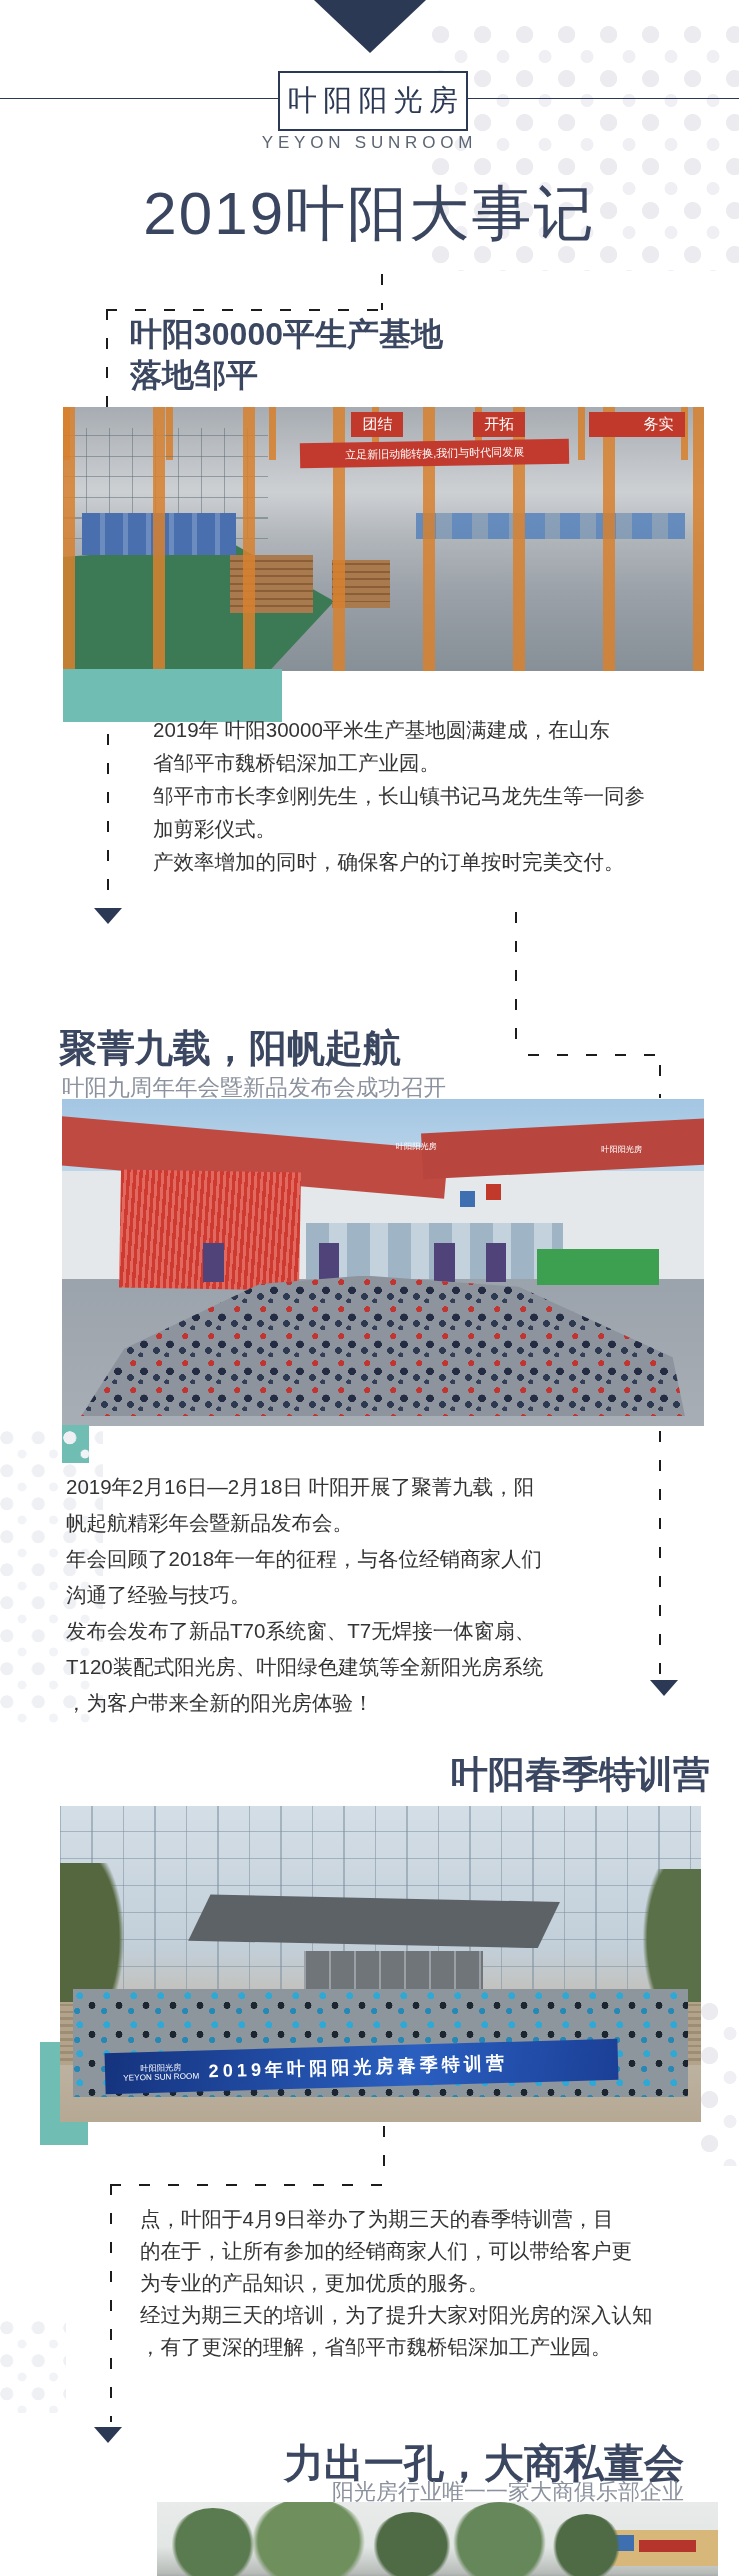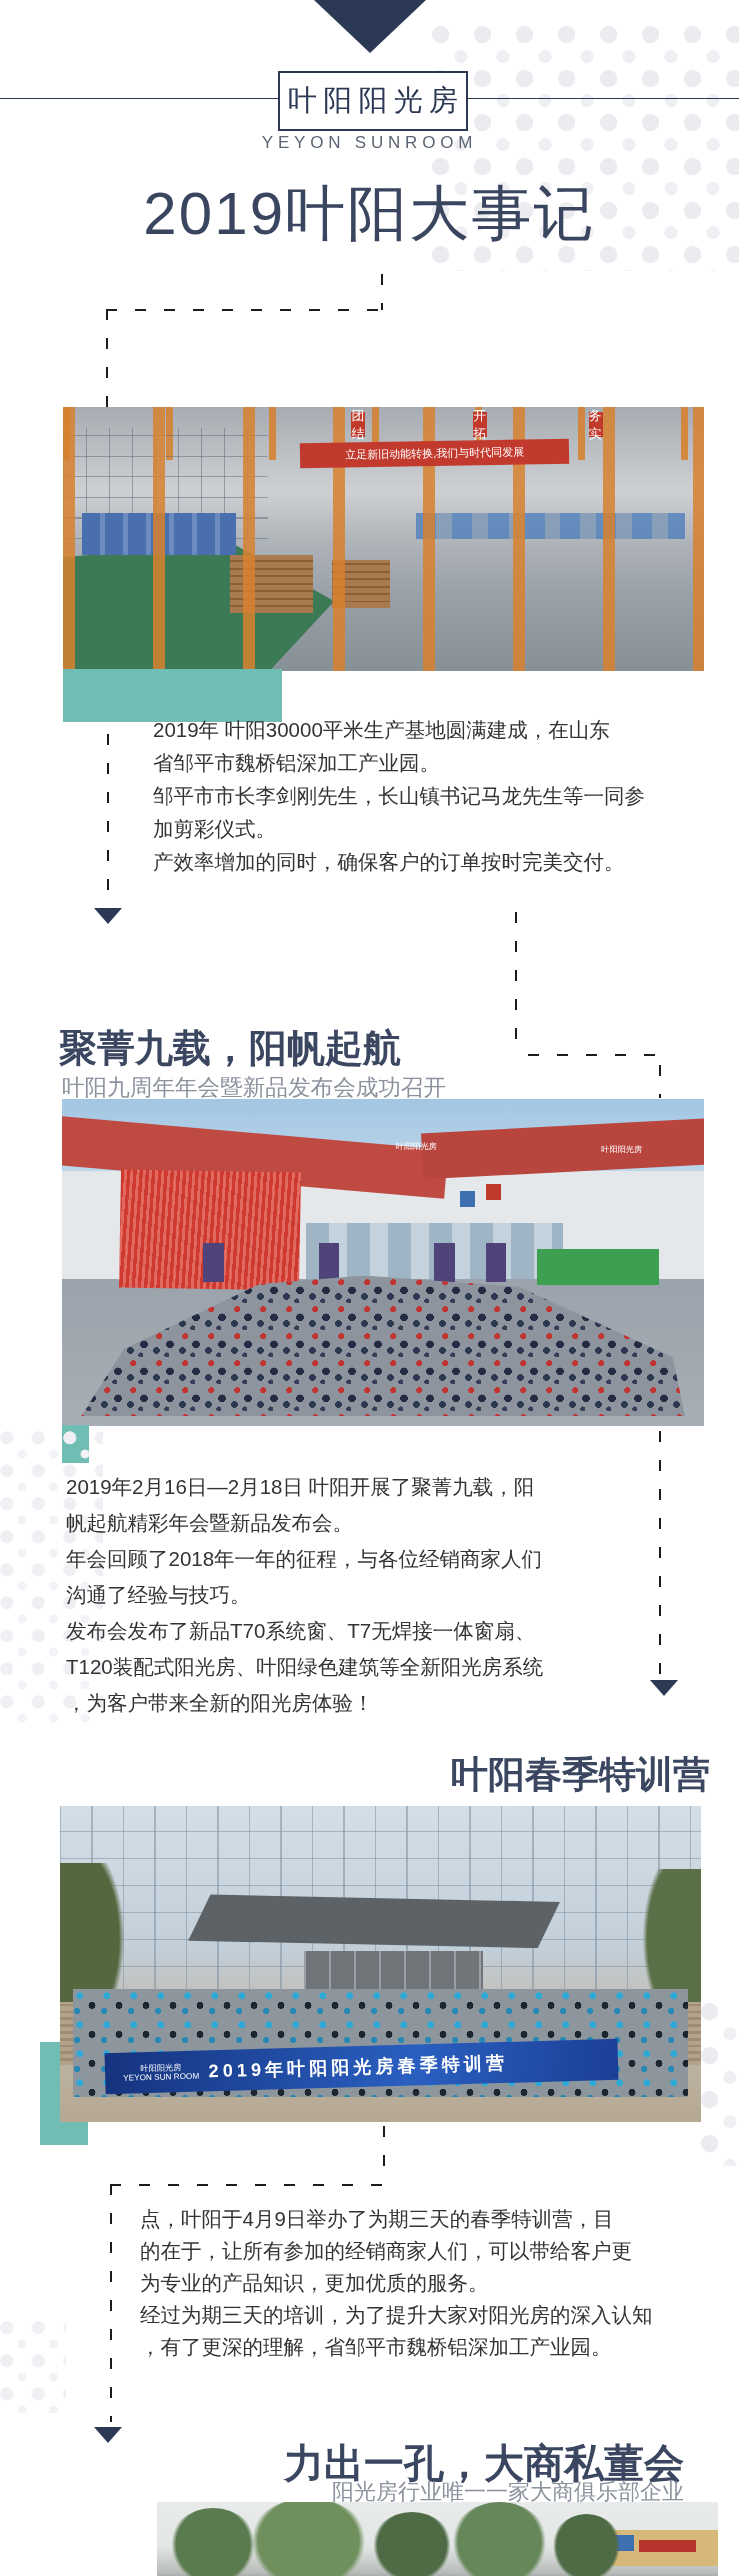--- a/index.html
+++ b/index.html
@@ -51,21 +51,21 @@
       background-image:repeating-linear-gradient(90deg,#d8812e 0 12.3px,rgba(0,0,0,0) 12.3px 90px);opacity:.85;}
   .ph1 .green{position:absolute;left:0;top:52%;width:46%;height:48%;
       background:#3c7a55;clip-path:polygon(0 10%,58% 0,92% 45%,70% 100%,0 100%);}
   .ph1 .racks{position:absolute;left:3%;top:40%;width:24%;height:16%;
       background:repeating-linear-gradient(90deg,#4a6fae 0 18px,#6c8cc0 18px 23px);}
   .ph1 .pallet{position:absolute;background:repeating-linear-gradient(0deg,#a87a4d 0 5.5px,#8a5f38 5.5px 7.5px);}
   .ph1 .machines{position:absolute;left:55%;top:40%;width:42%;height:10%;
       background:repeating-linear-gradient(90deg,#4f7fba 0 20.5px,#7d97b5 20.5px 36px);opacity:.8;}
   .ph1 .banner{position:absolute;left:37%;top:13%;width:42%;height:9.5%;background:#c23a2e;
       color:#fff;font-size:11px;display:flex;align-items:center;justify-content:center;white-space:nowrap;transform:rotate(-1deg);}
-  .ph1 .sign{position:absolute;top:2%;width:14px;height:25px;background:#c0392b;color:#fff;font-size:13px;
+  .ph1 .sign{position:absolute;top:2%;width:52px;height:25px;background:#c0392b;color:#fff;font-size:15px;
       display:flex;align-items:center;justify-content:center;}
   
   .ph2{background:linear-gradient(180deg,#a3c6e3 0%,#cfe1ef 38%,#dfe7ee 52%,#9aa2ab 53%,#a8aeb5 100%);}
   .ph2 .bldg{position:absolute;left:0;top:22%;width:100%;height:33%;background:#e4e8ea;}
   .ph2 .roofL{position:absolute;left:-4%;top:10%;width:64%;height:15%;background:#bf4a42;transform:rotate(5deg);}
   .ph2 .roofR{position:absolute;left:56%;top:8%;width:50%;height:14%;background:#b8453e;transform:rotate(-3deg);}
   .ph2 .rooflogo{position:absolute;color:#fff;font-size:8.2px;text-align:center;line-height:1.2;white-space:nowrap;}
   .ph2 .drape{position:absolute;left:9%;top:22%;width:28%;height:36%;
       background:repeating-linear-gradient(93deg,#cf3a30 0 3.4px,#e2695f 3.4px 6.2px);transform:rotate(1deg);}
   .ph2 .doors{position:absolute;left:38%;top:38%;width:40%;height:17%;
@@ -130,37 +130,41 @@
     <span>叶阳阳光房</span>
   </div>
   <div class="brand-en">YEYON SUNROOM</div>
 
   <div class="page-title">2019叶阳大事记</div>
 
   <div class="dash-v" style="left:381px;top:274px;height:36px;"></div>
   <div class="dash-h" style="left:106px;top:309px;width:279px;"></div>
   <div class="dash-v" style="left:106px;top:309px;height:98px;"></div>
 
+  <div class="h-heavy" style="left:130px;top:314px;font-size:32px;line-height:41px;">
+    <div>叶阳30000平生产基地</div>
+    <div>落地邹平</div>
+  </div>
 
   <div class="photo ph1" style="left:63px;top:407px;width:641px;height:264px;">
     <div class="beams"></div>
     <div class="glass"></div>
     <div class="green"></div>
     <div class="racks"></div>
     <div class="machines"></div>
     <div class="pallet" style="left:26%;top:56%;width:13%;height:22%;"></div>
     <div class="pallet" style="left:42%;top:58%;width:9%;height:18%;"></div>
     <div class="cols"></div>
     <div class="sign" style="left:45%;">
       <span>团结</span>
     </div>
     <div class="sign" style="left:64%;">
       <span>开拓</span>
     </div>
-    <div class="sign" style="left:82%;">
+    <div class="sign" style="left:82%;padding-left:44px;">
       <span>务实</span>
     </div>
     <div class="banner">
       <span>立足新旧动能转换,我们与时代同发展</span>
     </div>
   </div>
 
   <div class="teal" style="left:63px;top:669px;width:219px;height:53px;"></div>
 
   <div class="dash-v" style="left:107px;top:734px;height:157px;"></div>

